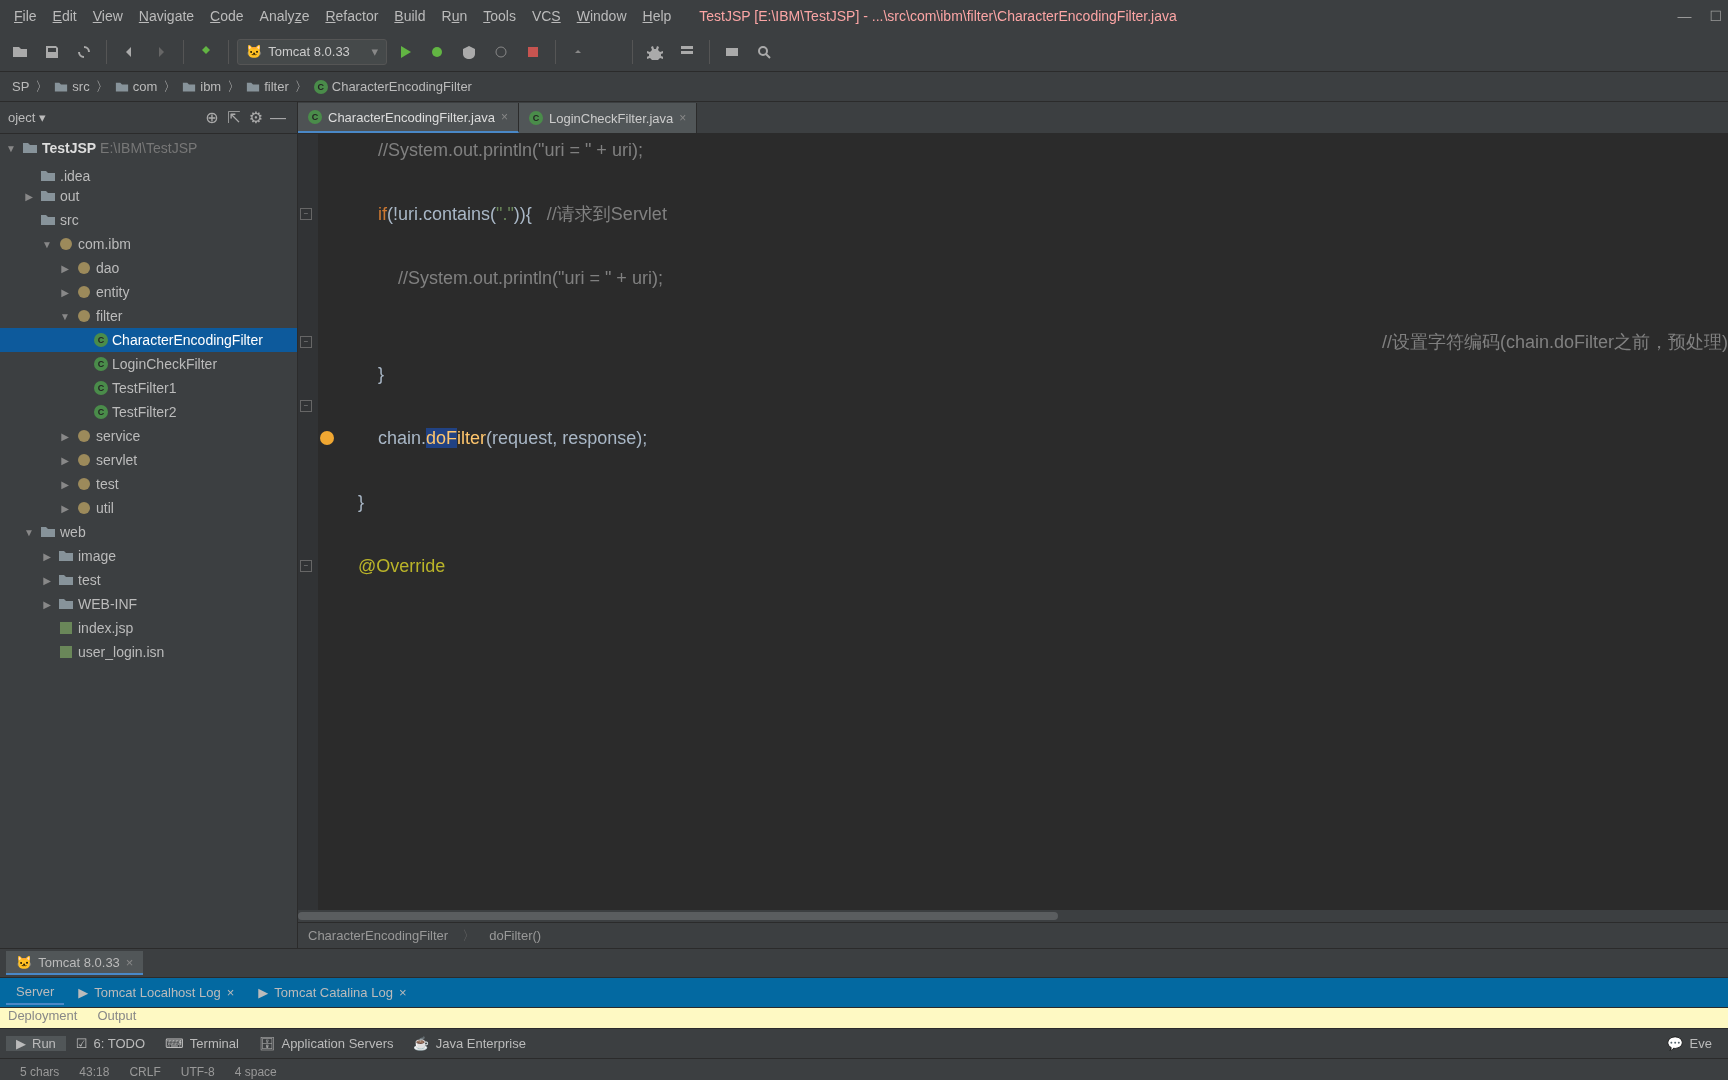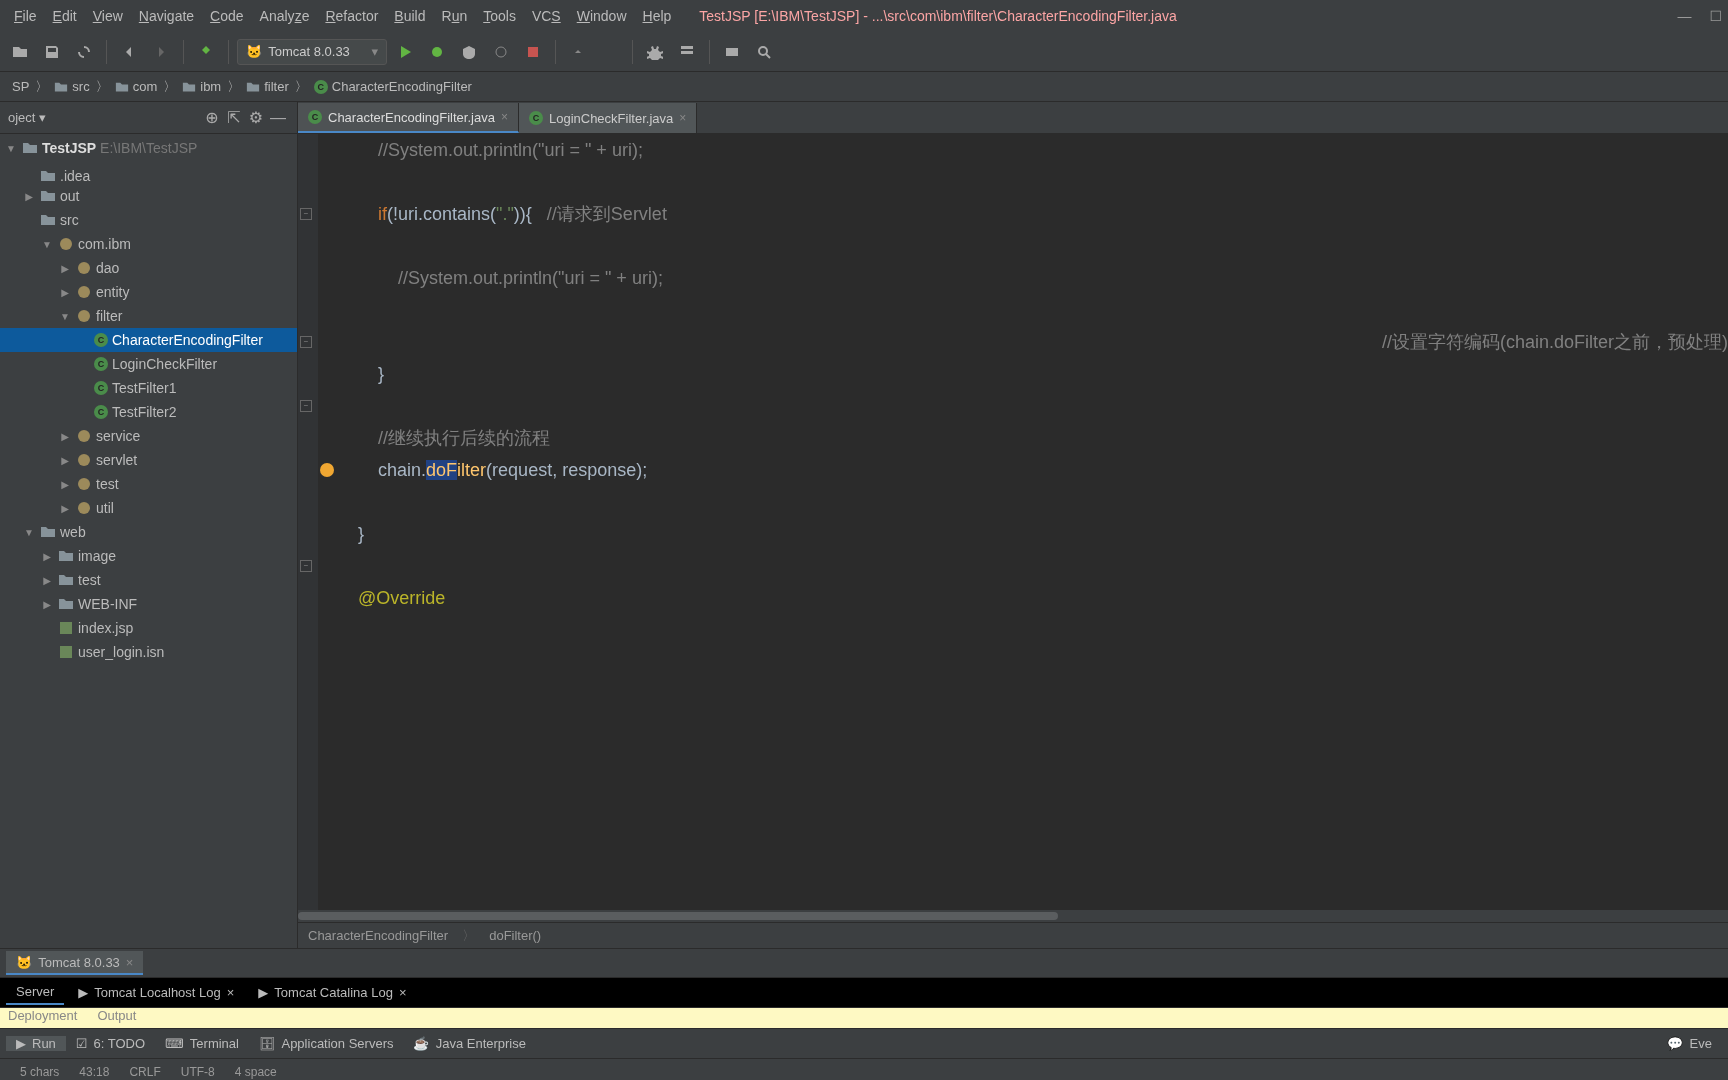--- a/index.html
+++ b/index.html
@@ -65,21 +65,21 @@
 .crumbbar .sep2 { color: #666; }
 .hscroll { height: 12px; background: #3c3f41; position: relative; }
 .hscroll .thumb { position: absolute; height: 8px; background: #5a5d5f; border-radius: 4px; top: 2px; }
 
 
 .runtabs { height: 30px; background: #3c3f41; border-top: 1px solid #2b2b2b; border-bottom: 1px solid #2b2b2b; display: flex; align-items: center; padding: 0 6px; gap: 4px; }
 .runtabs .rtab { height: 24px; padding: 0 10px; display: flex; align-items: center; gap: 6px; font-size: 13px; color: #bbb; cursor: pointer; }
 .runtabs .rtab.active { background: #515658; border-bottom: 2px solid #4a88c7; }
 .runtabs .rtab .close { color: #888; }
 
-.subtabs { height: 30px; background: #000000; border-bottom: 1px solid #2b2b2b; display: flex; align-items: center; padding: 0 6px; gap: 4px; }
+.subtabs { height: 30px; background: #0369a1; border-bottom: 1px solid #2b2b2b; display: flex; align-items: center; padding: 0 6px; gap: 4px; }
 .subtabs .stab { height: 24px; padding: 0 10px; display: flex; align-items: center; gap: 6px; font-size: 13px; color: #bbb; cursor: pointer; }
 .subtabs .stab.active { border-bottom: 2px solid #4a88c7; }
 
 
 .bottombar { height: 30px; background: #3c3f41; border-top: 1px solid #2b2b2b; display: flex; align-items: center; padding: 0 6px; font-size: 13px; color: #bbb; }
 .bottombar .bw { padding: 0 10px; display: flex; align-items: center; gap: 6px; cursor: pointer; }
 .bottombar .bw.active { background: #515658; }
 
 
 .statusbar { height: 26px; background: #3c3f41; border-top: 1px solid #2b2b2b; display: flex; align-items: center; padding: 0 10px; font-size: 12px; color: #999; }
@@ -437,21 +437,20 @@
       <div class="codelines" id="codelines">
           <div class="cl" style="position: relative;">        <span class="c-cm">//System.out.println("uri = " + uri);</span></div>
           <div class="cl" style="position: relative;"></div>
           <div class="cl" style="position: relative;">        <span class="c-kw">if</span><span class="c-id">(!uri.contains(</span><span class="c-str">"."</span><span class="c-id">)){   </span><span class="c-cm">//请求到Servlet</span></div>
           <div class="cl" style="position: relative;"></div>
           <div class="cl" style="position: relative;">            <span class="c-cm">//System.out.println("uri = " + uri);</span></div>
           <div class="cl" style="position: relative;"></div>
           <div class="cl" style="position: relative; text-align: right;">            <span class="c-cm">//设置字符编码(chain.doFilter之前，预处理)</span></div>
           <div class="cl" style="position: relative;">        <span class="c-id">}</span></div>
           <div class="cl" style="position: relative;"></div>
-          <div class="cl" style="position: relative;">        <span class="c-cm">//继续执行后续的流程</span></div>
           <div class="cl" style="position: relative;">        <span class="c-id">chain</span><span class="c-id">.</span><span class="sel-highlight c-fn">doF</span><span class="c-fn">ilter</span><span class="c-id">(request, response);</span><span class="bulb" style="top: 9px;"></span></div>
           <div class="cl" style="position: relative;"></div>
           <div class="cl" style="position: relative;">    <span class="c-id">}</span></div>
           <div class="cl" style="position: relative;"></div>
           <div class="cl" style="position: relative;">    <span class="c-ann">@Override</span></div>
         </div>
     </div>
     <div class="hscroll">
         <div class="thumb" style="left:0;width:760px"></div>
       </div>

